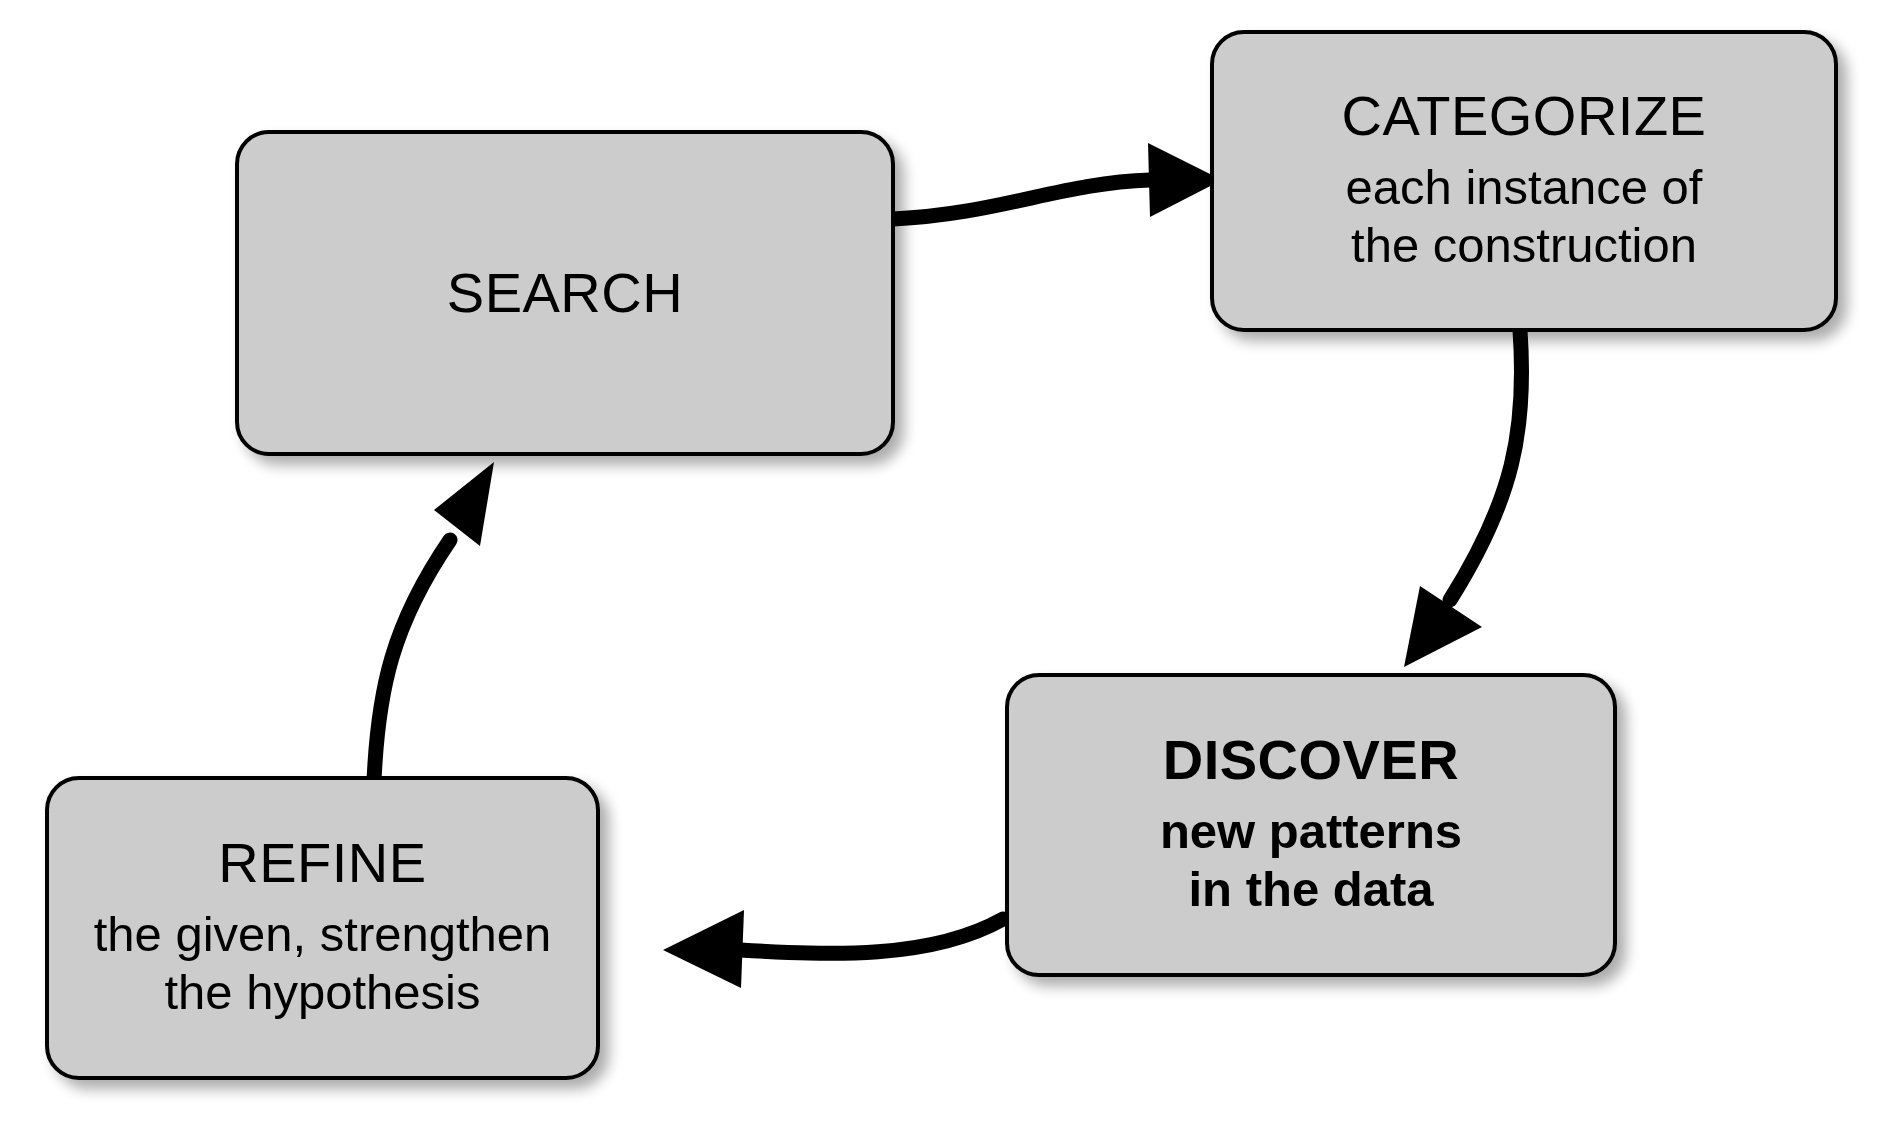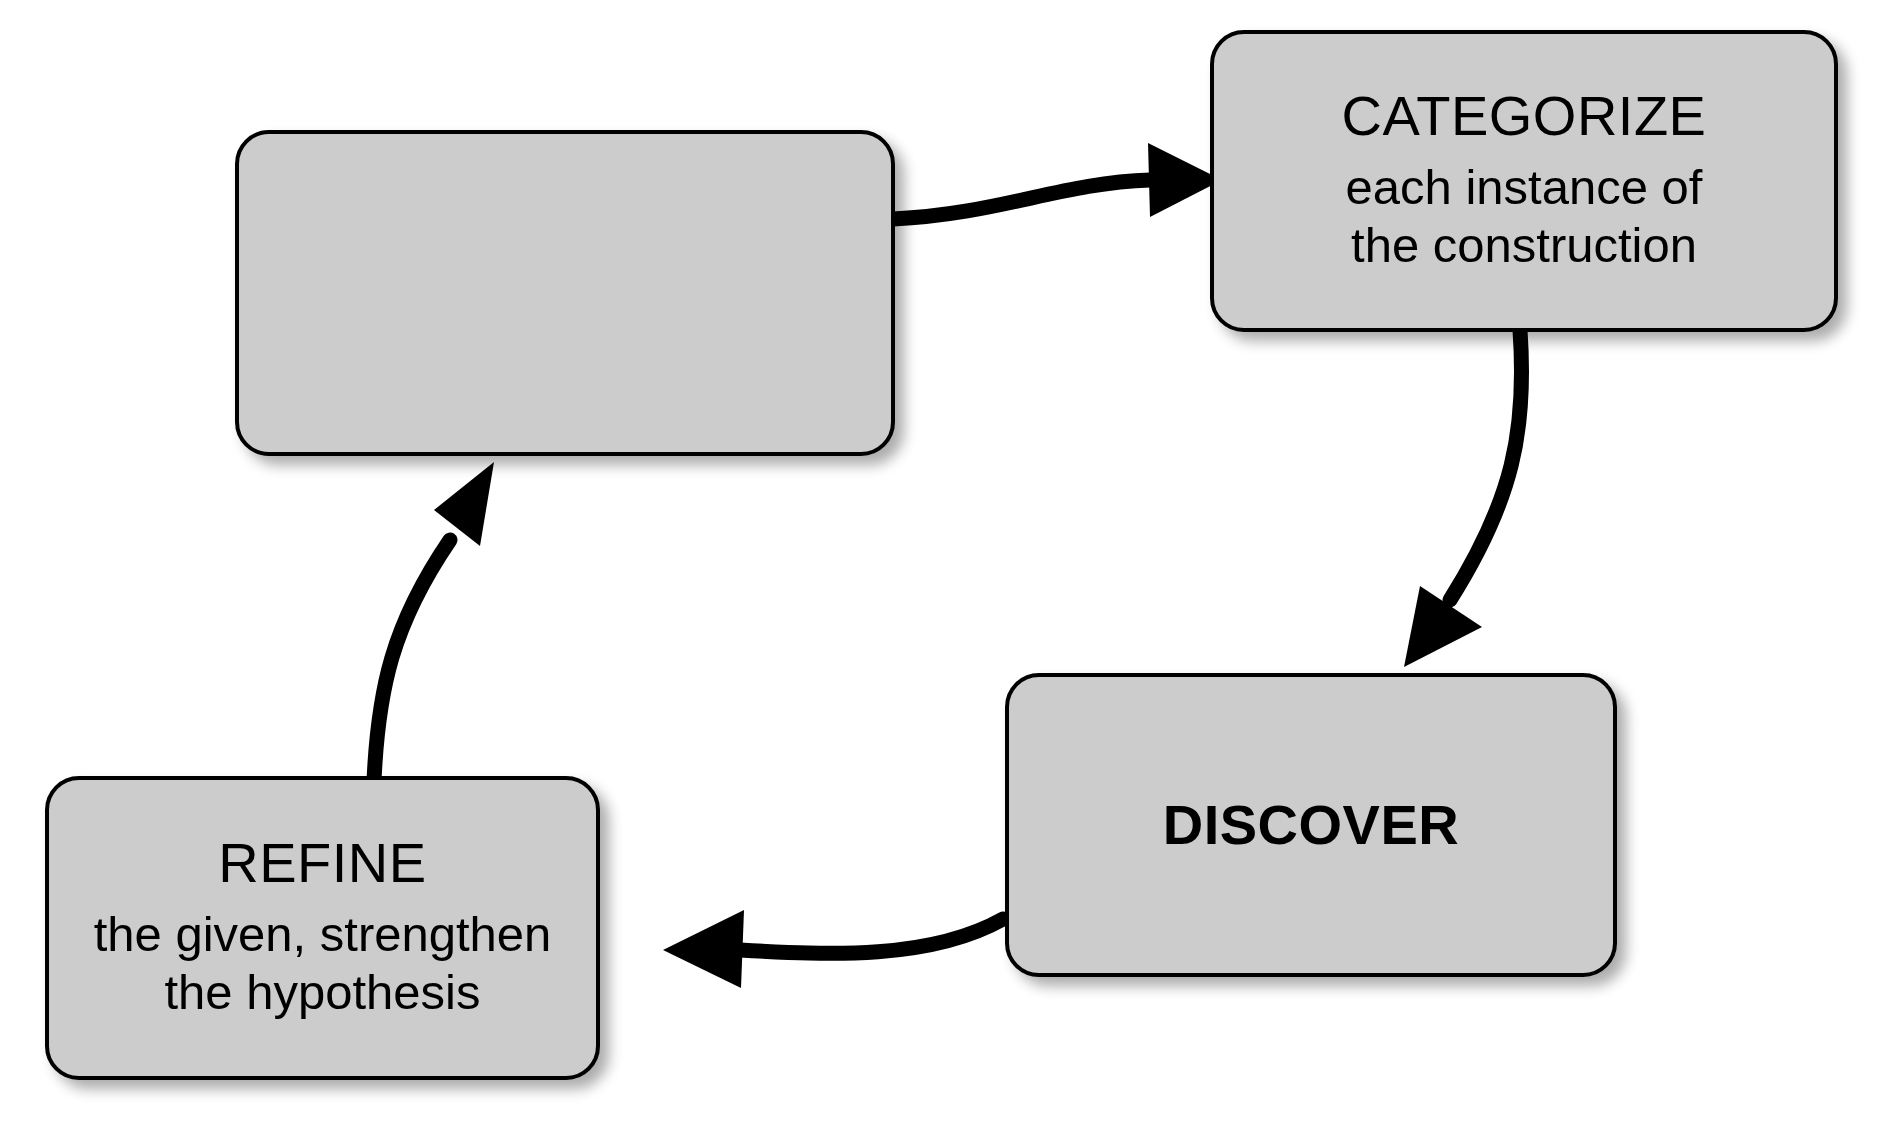--- a/index.html
+++ b/index.html
@@ -84,30 +84,33 @@
       <polygon points="663,950 744,910 741,988" fill="#000000"></polygon>
     </g>
 
     <g>
       <path d="M 374 781 C 378 690, 392 625, 450 540" fill="none" stroke="#000000" stroke-width="15" stroke-linecap="round"></path>
       <polygon points="494,462 480,546 434,510" fill="#000000"></polygon>
     </g>
   </svg>
 
   <div class="node" id="node-search">
+    <div class="node-title">SEARCH</div>
   </div>
 
   <div class="node" id="node-categorize">
     <div class="node-title">CATEGORIZE</div>
     <div class="node-desc">each instance of
 the construction</div>
   </div>
 
   <div class="node" id="node-discover">
     <div class="node-title">DISCOVER</div>
+    <div class="node-desc">new patterns
+in the data</div>
   </div>
 
   <div class="node" id="node-refine">
     <div class="node-title">REFINE</div>
     <div class="node-desc">the given, strengthen
 the hypothesis</div>
   </div>
 
 </div>
 

